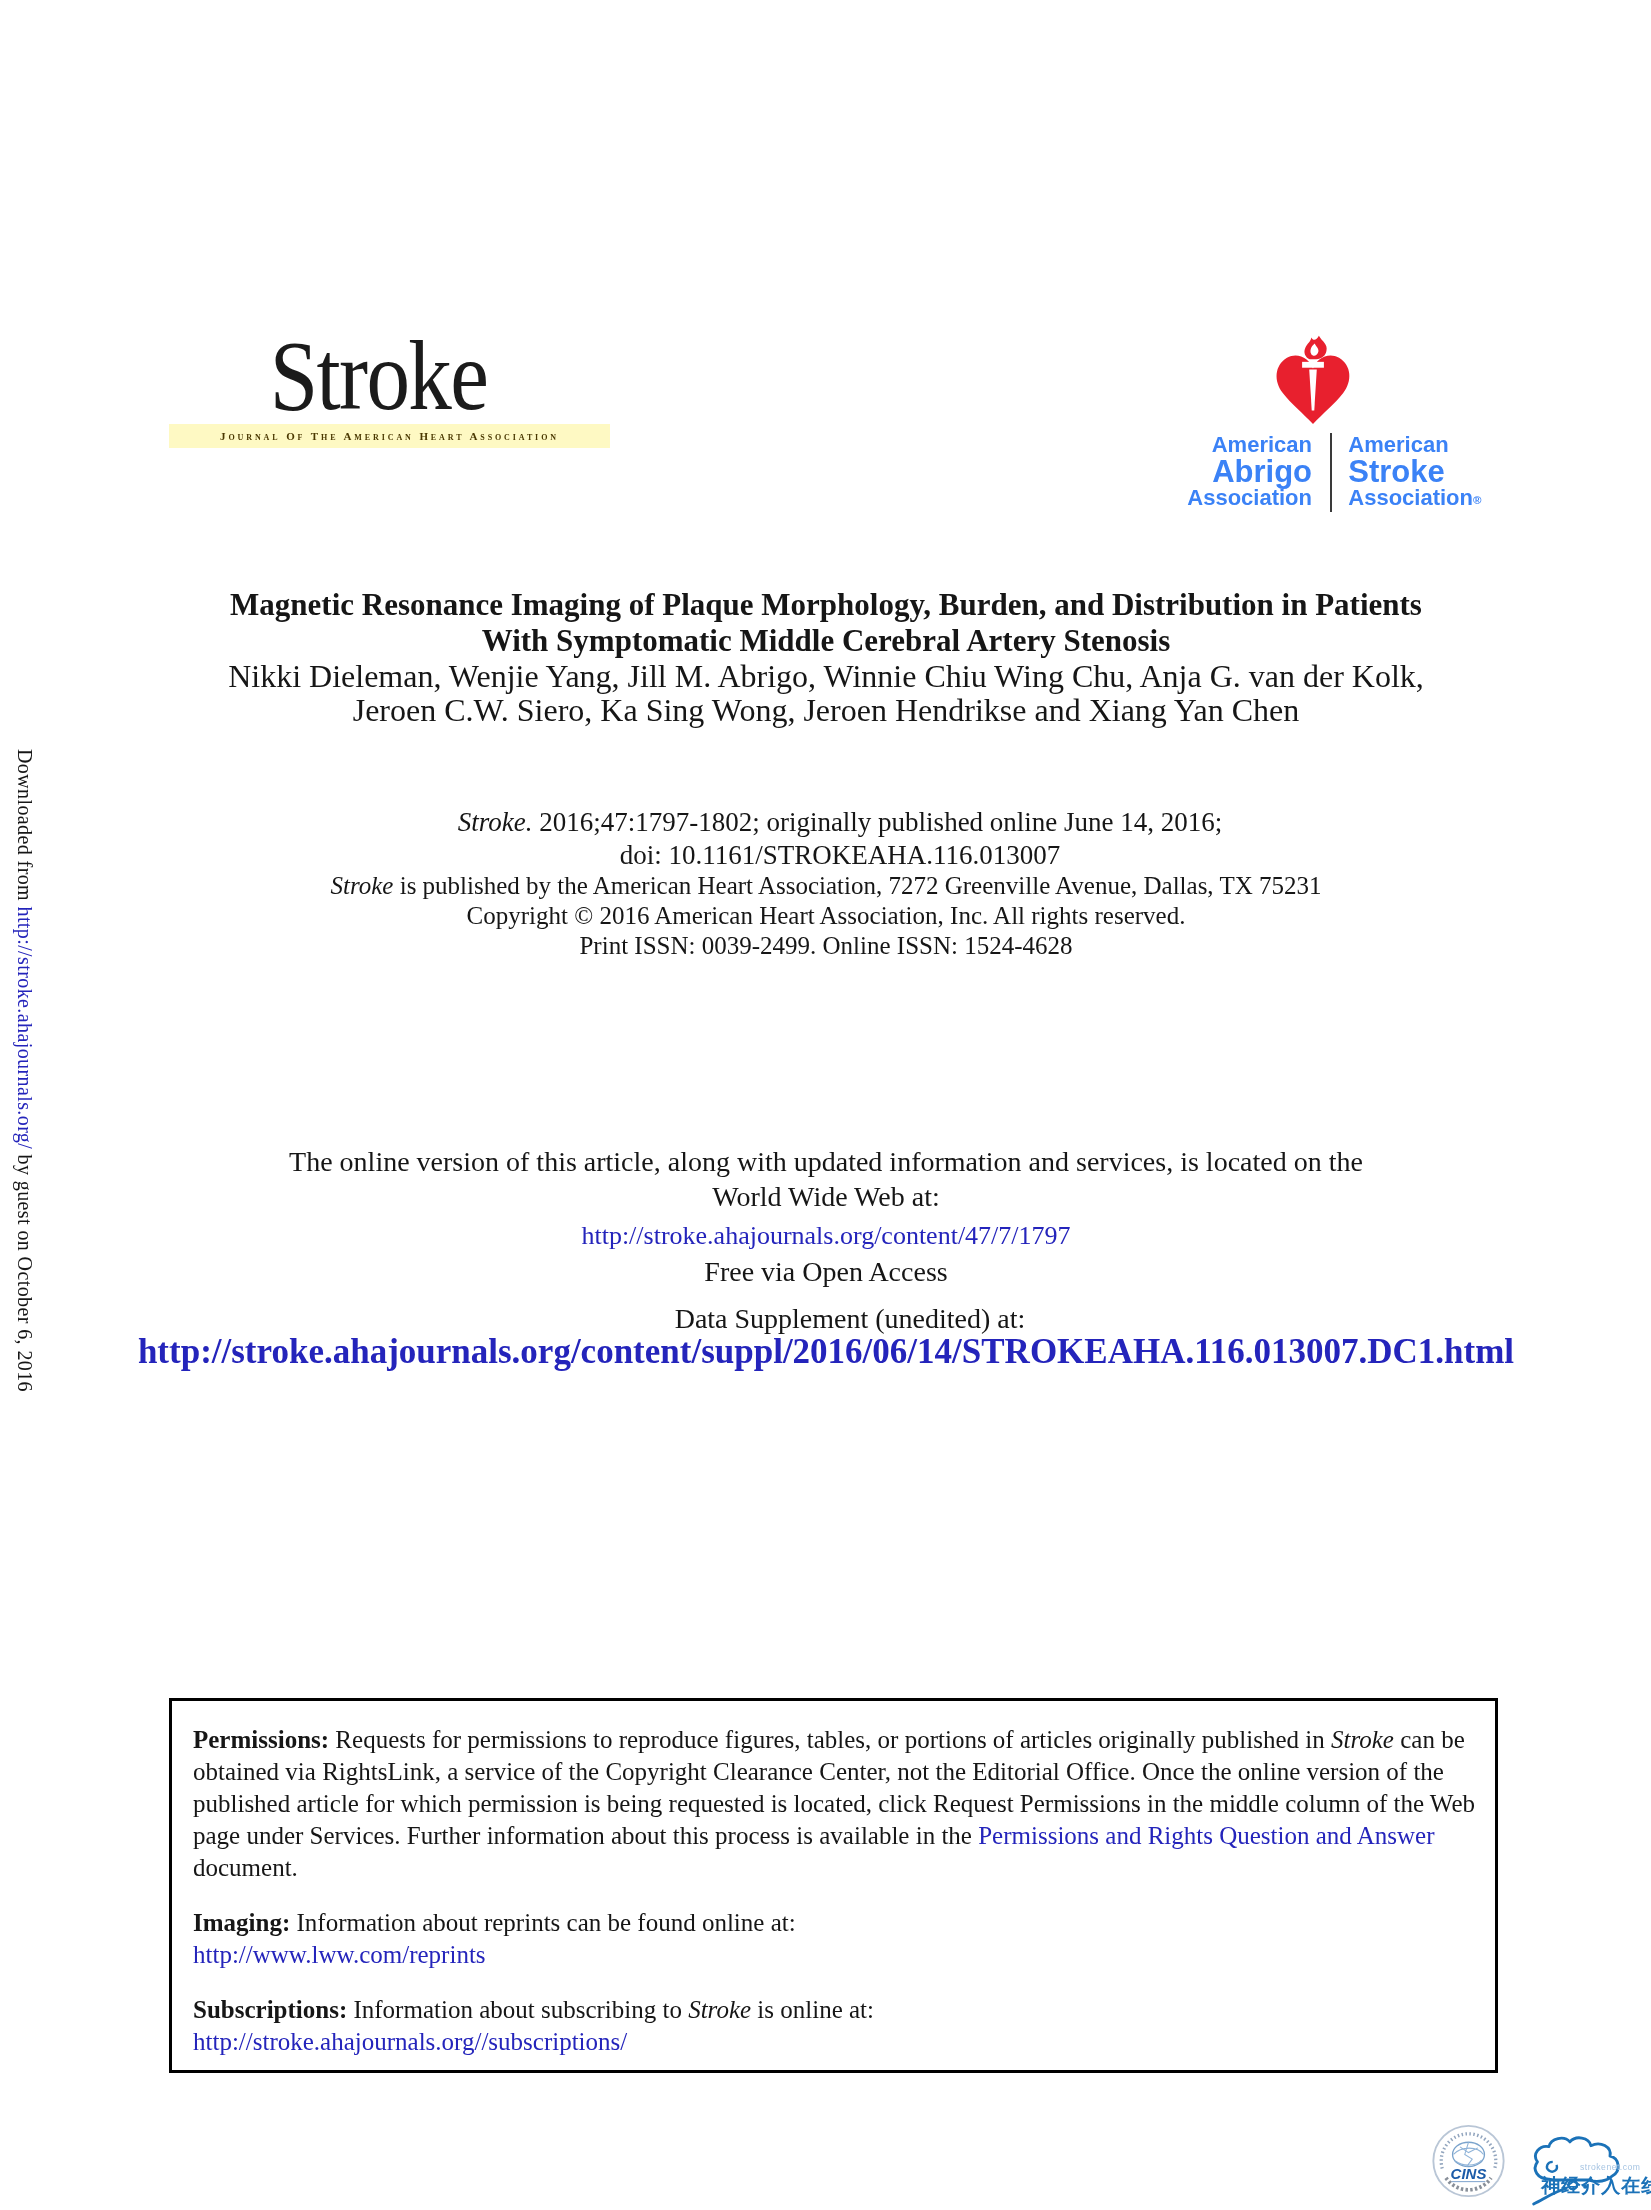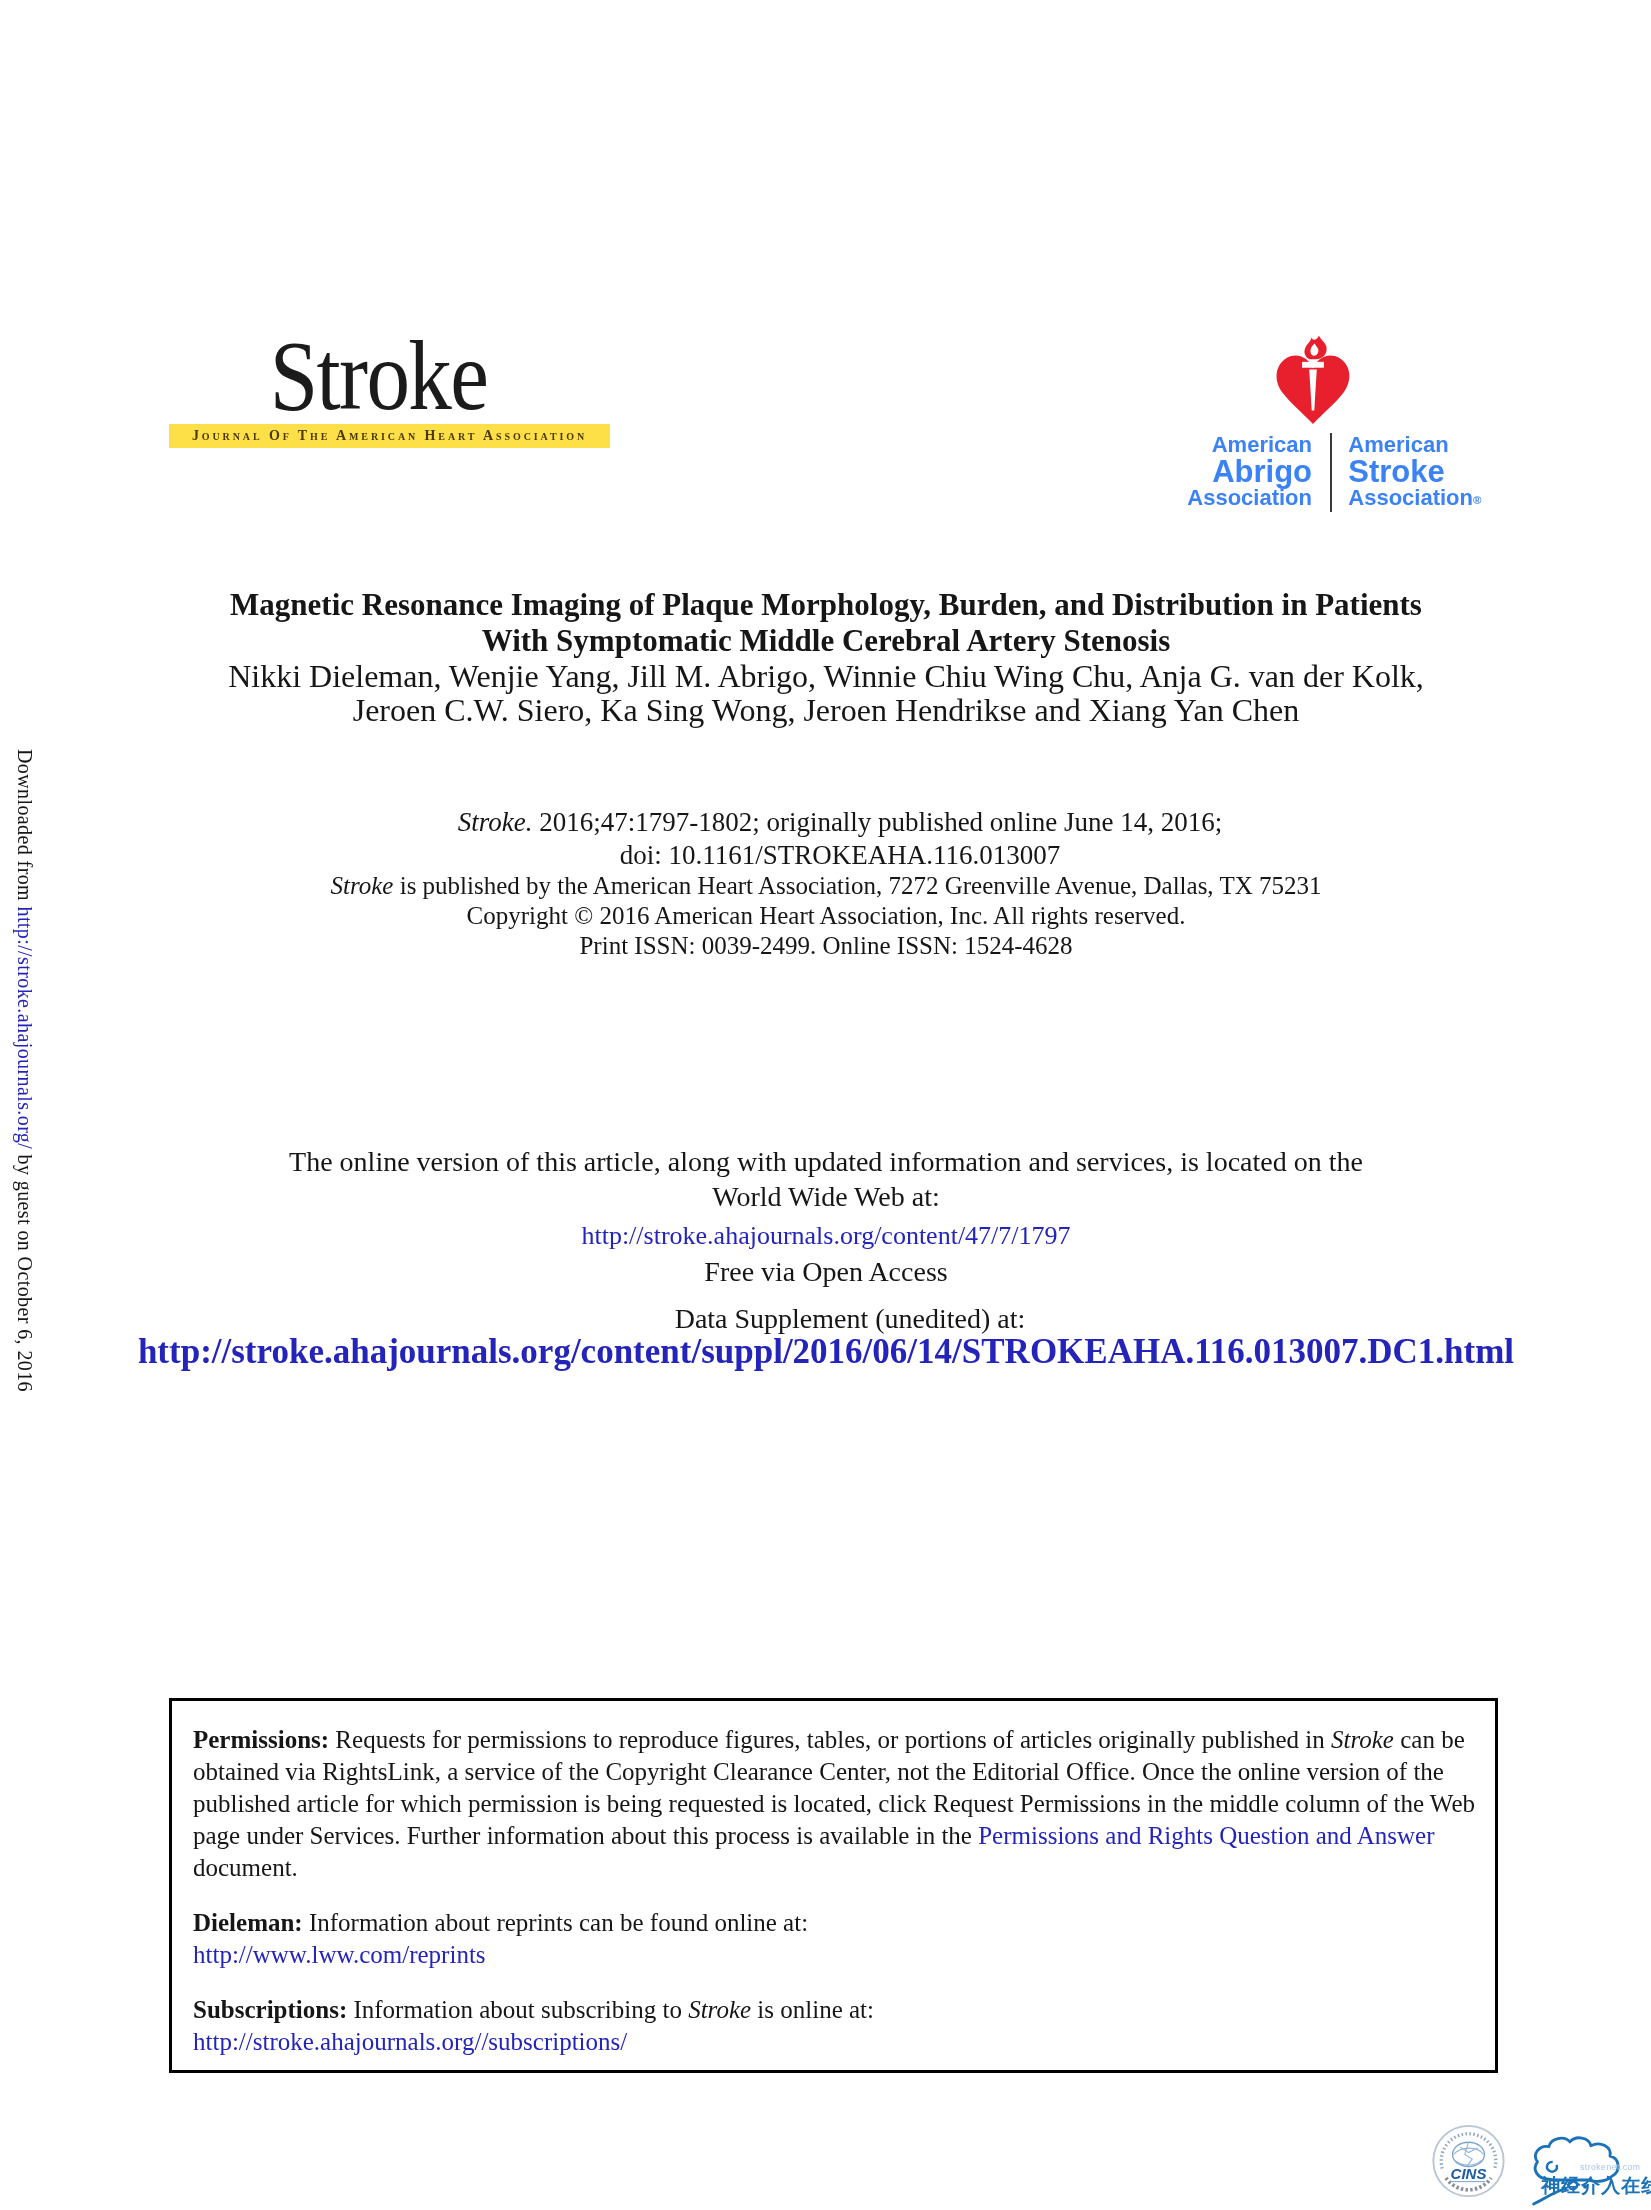--- a/index.html
+++ b/index.html
@@ -8,23 +8,23 @@
 
   
   .stamp{position:absolute;left:13.4px;top:749px;writing-mode:vertical-rl;
          font-size:20px;letter-spacing:0.4px;white-space:nowrap;color:#161616;}
 
   
   .stroke-logo{position:absolute;left:169px;top:327px;width:441px;height:120px;}
   .stroke-word{position:absolute;left:0;top:0;width:100%;height:97px;
                font-size:99px;line-height:97px;text-align:center;color:#1b1b1b;
                transform:scaleX(.88);letter-spacing:-1.9px;padding-right:25px;box-sizing:border-box;}
-  .stroke-bar{position:absolute;left:0;top:97px;width:100%;height:24px;background:#fde047;
+  .stroke-bar{position:absolute;left:0;top:97px;width:100%;height:24px;background:#fef9c3;
               display:flex;align-items:center;justify-content:center;
-              font-variant:small-caps;font-weight:bold;font-size:14px;letter-spacing:2.9px;
+              font-variant:small-caps;font-weight:bold;font-size:11px;letter-spacing:2.9px;
               color:#4a3800;line-height:24px;}
 
   
   .aha-logo{position:absolute;left:1159px;top:335px;width:329px;height:177px;
             font-family:"Liberation Sans", sans-serif;color:#3b82f6;}
   .aha-heart{position:absolute;left:111px;top:0;}
   .aha-cols{position:absolute;left:0;top:98px;width:100%;display:flex;}
   .aha-left{width:153px;text-align:right;padding-right:18px;border-right:2.9px solid #3a3a3a;}
   .aha-right{padding-left:16.3px;text-align:left;}
   .aha-sm{font-size:22px;font-weight:bold;line-height:24px;}
@@ -122,21 +122,21 @@
     <div class="free">Free via Open Access</div>
   </div>
 
   <div class="cblock supplement">
     <div class="supp-h">Data Supplement (unedited) at:</div>
     <div class="supp-url lnk">http://stroke.ahajournals.org/content/suppl/2016/06/14/STROKEAHA.116.013007.DC1.html</div>
   </div>
 
   <div class="pbox">
     <p><span class="bd">Permissions:</span><span> Requests for permissions to reproduce figures, tables, or portions of articles originally published in </span><span class="it">Stroke</span><span> can be obtained via RightsLink, a service of the Copyright Clearance Center, not the Editorial Office. Once the online version of the published article for which permission is being requested is located, click Request Permissions in the middle column of the Web page under Services. Further information about this process is available in the </span><span class="lnk">Permissions and Rights Question and Answer</span><span> document.</span></p>
-    <p class="gap"><span class="bd">Dieleman:</span><span> Information about reprints can be found online at:</span></p>
+    <p class="gap"><span class="bd">Imaging:</span><span> Information about reprints can be found online at:</span></p>
     <p class="lnk">http://www.lww.com/reprints</p>
     <p class="gap"><span class="bd">Subscriptions:</span><span> Information about subscribing to </span><span class="it">Stroke</span><span> is online at:</span></p>
     <p class="lnk">http://stroke.ahajournals.org//subscriptions/</p>
   </div>
 
   <div class="cins">
     <svg width="75" height="76" viewBox="0 0 80 80">
       <circle cx="40" cy="40" r="37.5" fill="#ffffff" stroke="#b9c6d6" stroke-width="2"></circle>
       <path d="M12 48 A29 29 0 0 1 40 11 A29 29 0 0 1 68 48" fill="none" stroke="#6e87a8" stroke-width="3.5" stroke-dasharray="1.6 2.6" opacity="0.75"></path>
       <path d="M16 58 A29 29 0 0 0 64 58" fill="none" stroke="#55606e" stroke-width="4" stroke-dasharray="2.6 2.4" opacity="0.7"></path>

